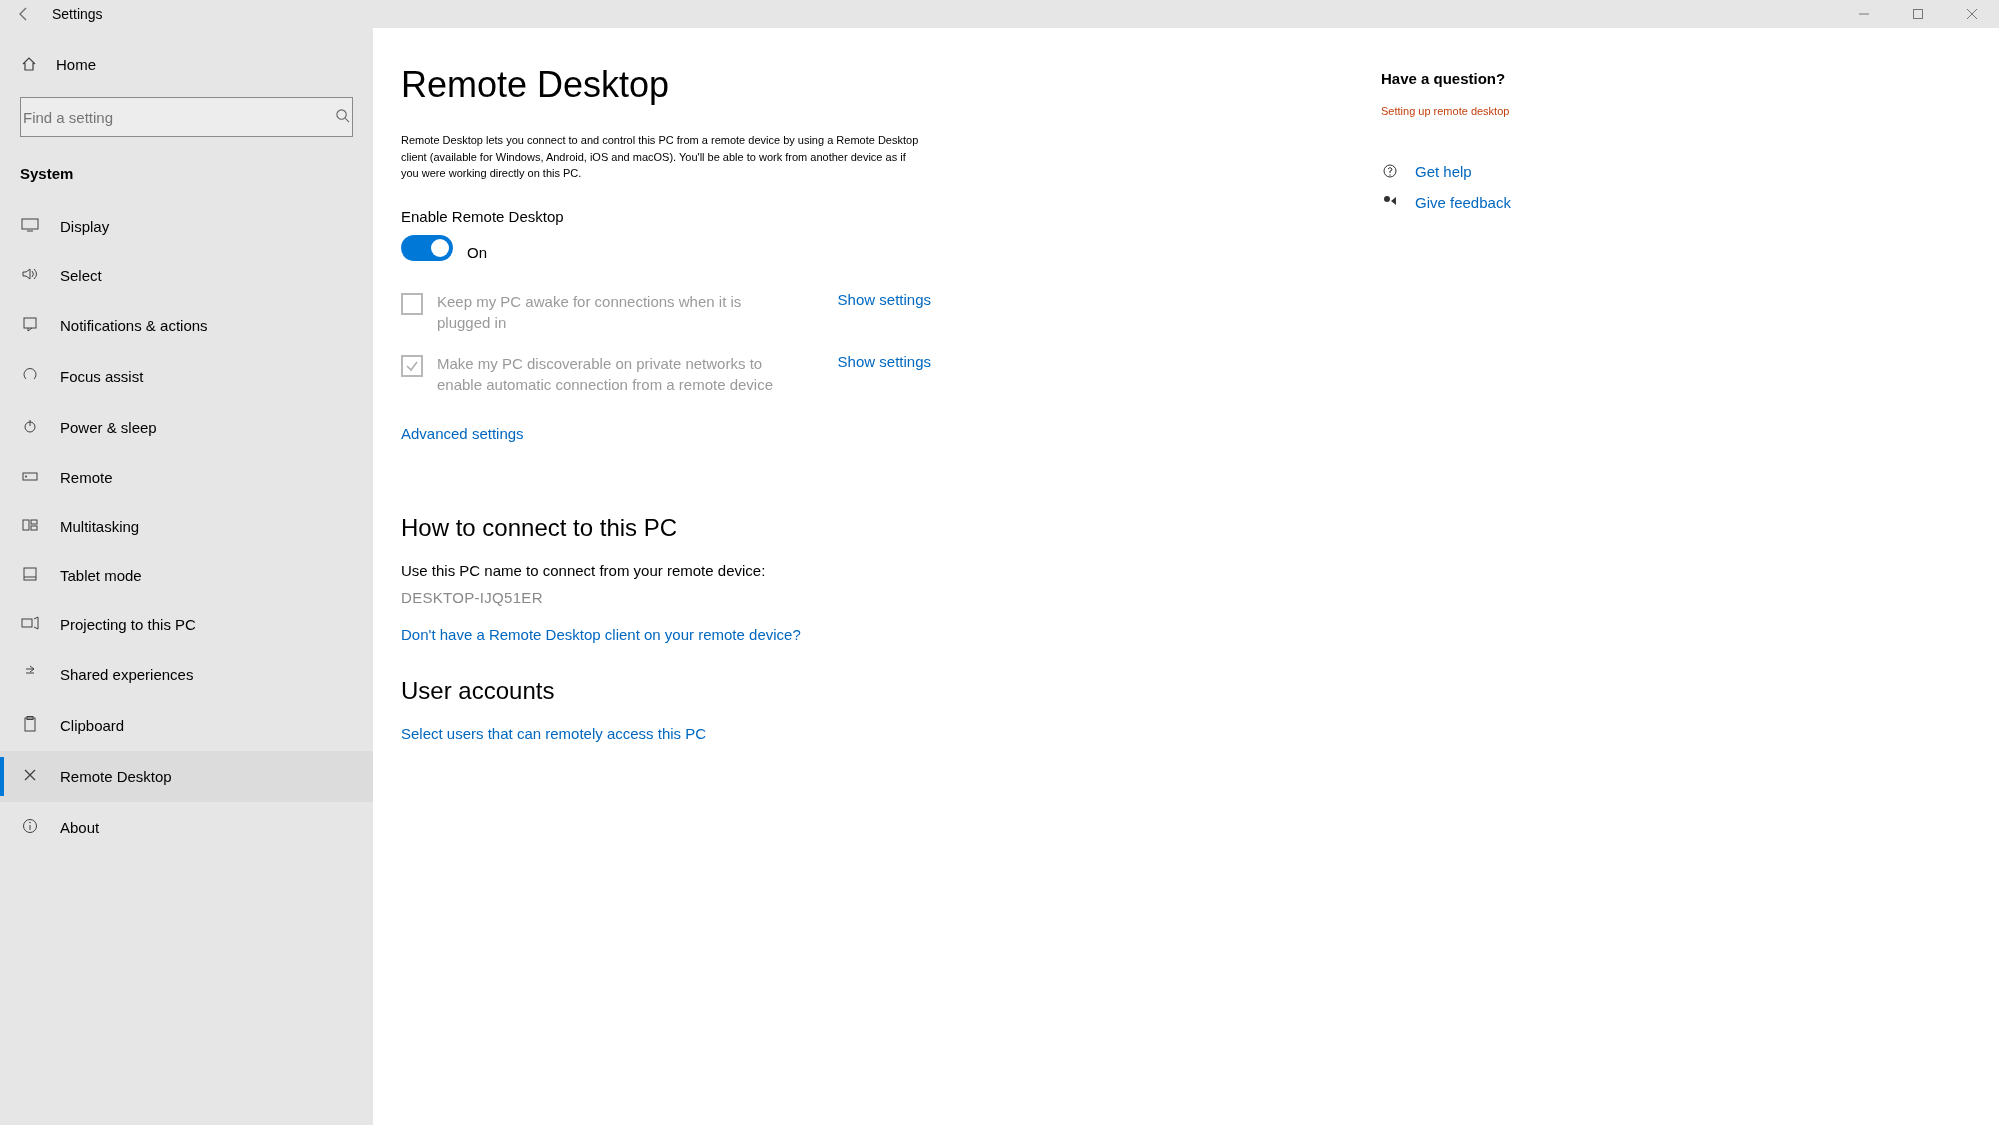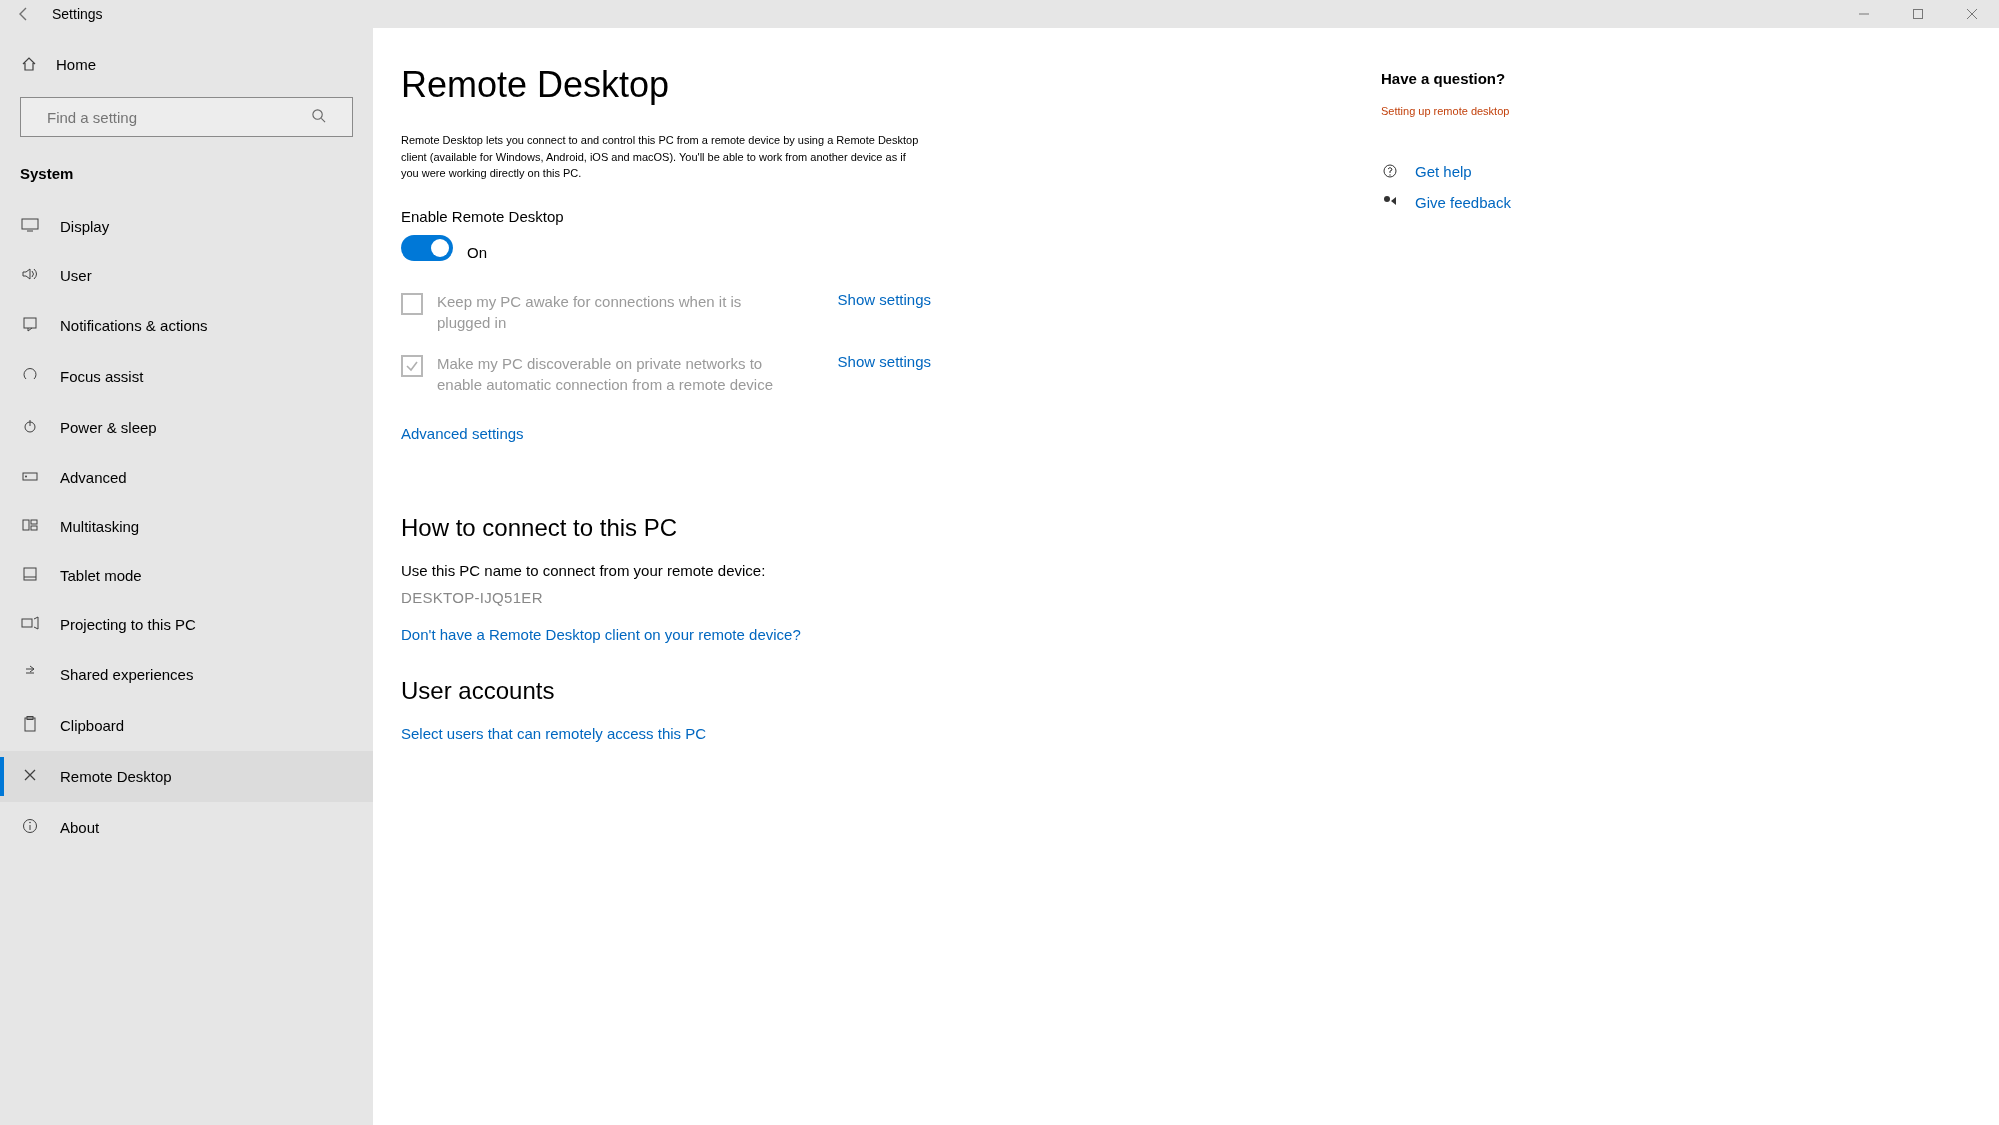--- a/index.html
+++ b/index.html
@@ -71,21 +71,21 @@
   .search-wrap {
     padding: 10px 20px 14px 20px;
   }
   .search {
     display:flex;
     align-items:center;
     width: 100%;
     height: 40px;
     background: #ededed;
     border: 1px solid #8a8a8a;
-    padding: 0 26px;
+    padding: 0 2px;
   }
   .search input {
     flex:1;
     border:none;
     background:transparent;
     outline:none;
     font-size:15px;
     color:#555;
     font-family:inherit;
   }
@@ -240,21 +240,21 @@
         <span class="icon"><svg width="18" height="14" viewBox="0 0 18 14">
               <rect x="1" y="1" width="16" height="10" stroke="#404040" fill="none"></rect>
               <line x1="6" y1="13" x2="12" y2="13" stroke="#404040"></line>
             </svg></span>
         <span>Display</span>
       </div>
       <div class="nav-item">
         <span class="icon"><svg width="18" height="14" viewBox="0 0 18 14">
               <path d="M2 5 H5 L9 2 V12 L5 9 H2 Z M11 4 Q14 7 11 10 M13 2 Q18 7 13 12" stroke="#404040" fill="none"></path>
             </svg></span>
-        <span>User</span>
+        <span>Select</span>
       </div>
       <div class="nav-item">
         <span class="icon"><svg width="16" height="16" viewBox="0 0 16 16">
               <rect x="2" y="2" width="12" height="10" stroke="#404040" fill="none"></rect>
               <path d="M6 12 L6 15 L10 12" stroke="#404040" fill="none"></path>
             </svg></span>
         <span>Notifications &amp; actions</span>
       </div>
       <div class="nav-item">
         <span class="icon"><svg width="16" height="16" viewBox="0 0 16 16">
@@ -267,21 +267,21 @@
               <circle cx="8" cy="9" r="5" stroke="#404040" fill="none"></circle>
               <line x1="8" y1="2" x2="8" y2="8" stroke="#404040"></line>
             </svg></span>
         <span>Power &amp; sleep</span>
       </div>
       <div class="nav-item">
         <span class="icon"><svg width="16" height="14" viewBox="0 0 16 14">
               <rect x="1" y="4" width="14" height="7" stroke="#404040" fill="none"></rect>
               <circle cx="4" cy="7.5" r="1" fill="#404040"></circle>
             </svg></span>
-        <span>Advanced</span>
+        <span>Remote</span>
       </div>
       <div class="nav-item">
         <span class="icon"><svg width="16" height="14" viewBox="0 0 16 14">
               <rect x="1" y="2" width="6" height="10" stroke="#404040" fill="none"></rect>
               <rect x="9" y="2" width="6" height="4" stroke="#404040" fill="none"></rect>
               <rect x="9" y="8" width="6" height="4" stroke="#404040" fill="none"></rect>
             </svg></span>
         <span>Multitasking</span>
       </div>
       <div class="nav-item">

